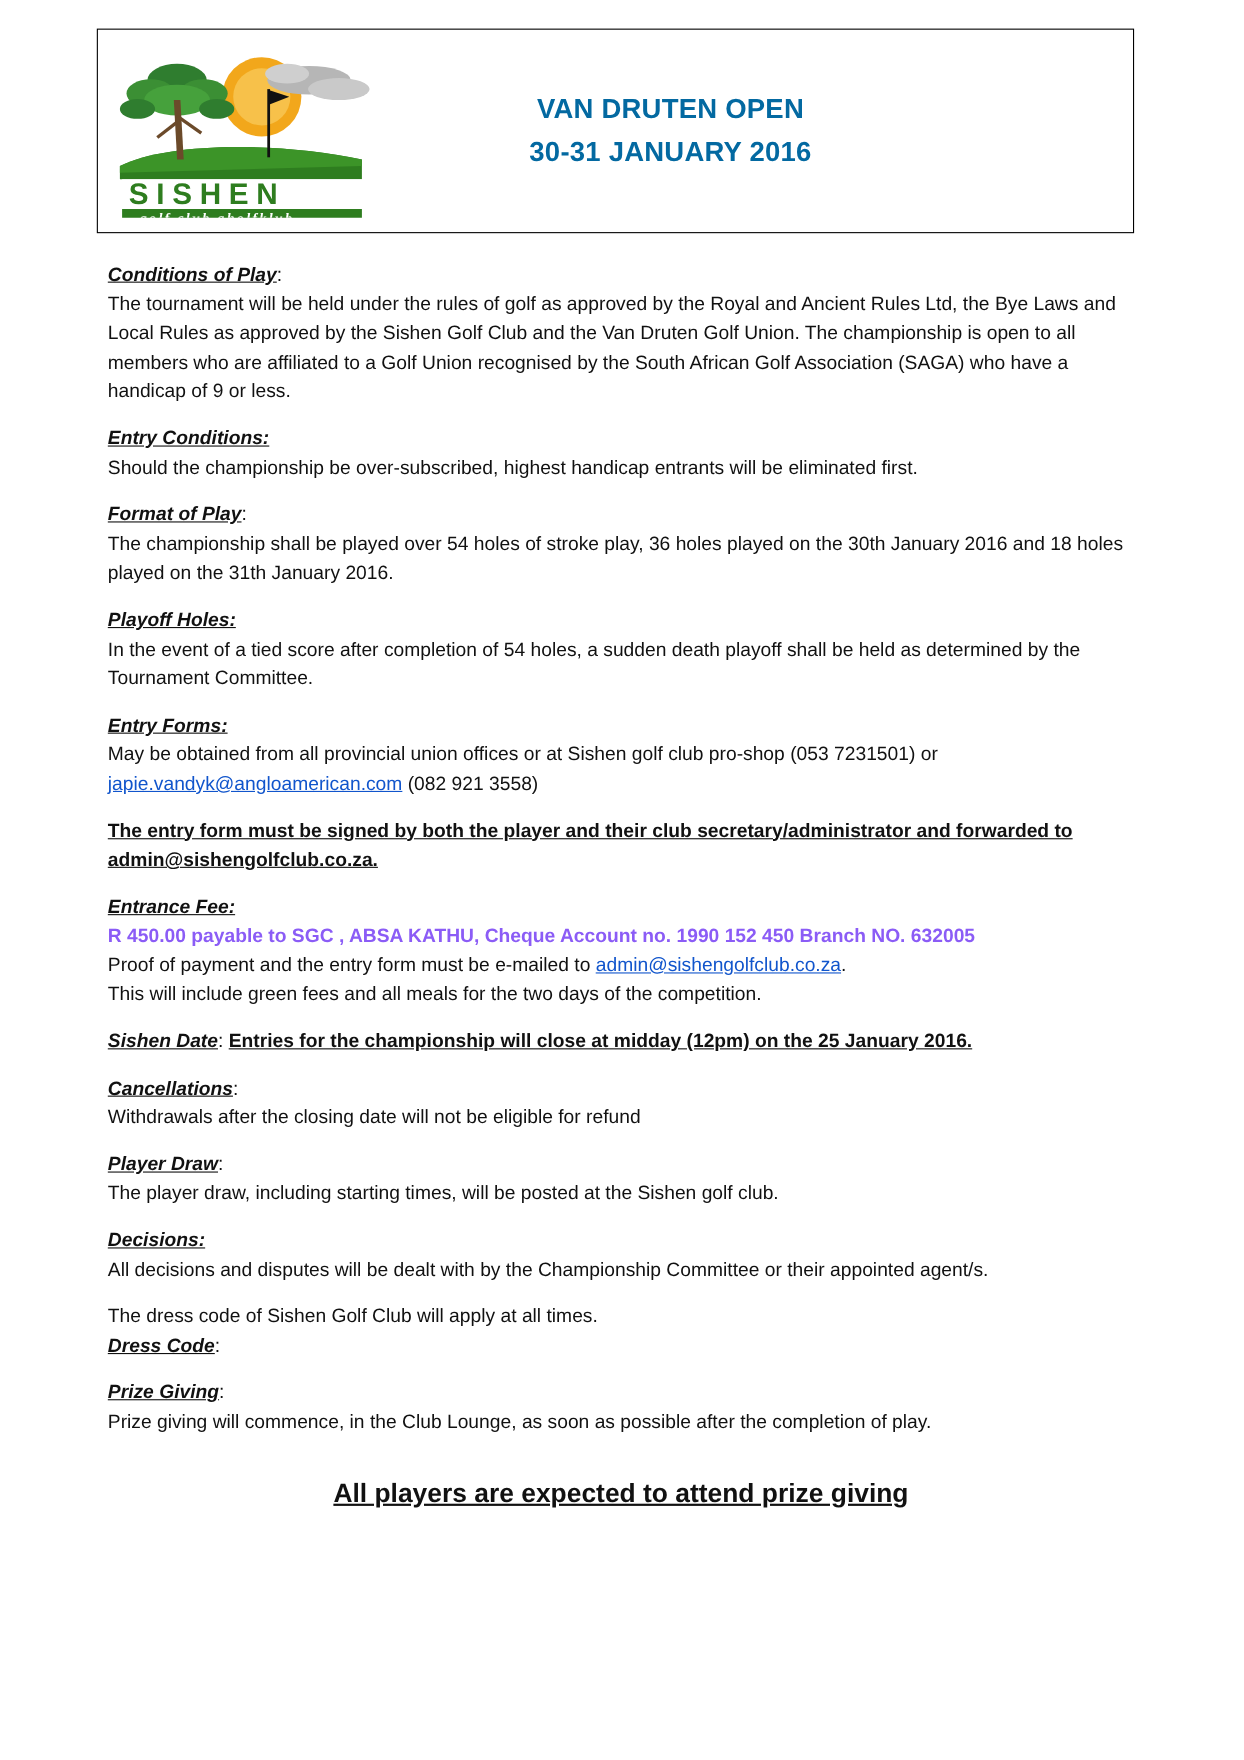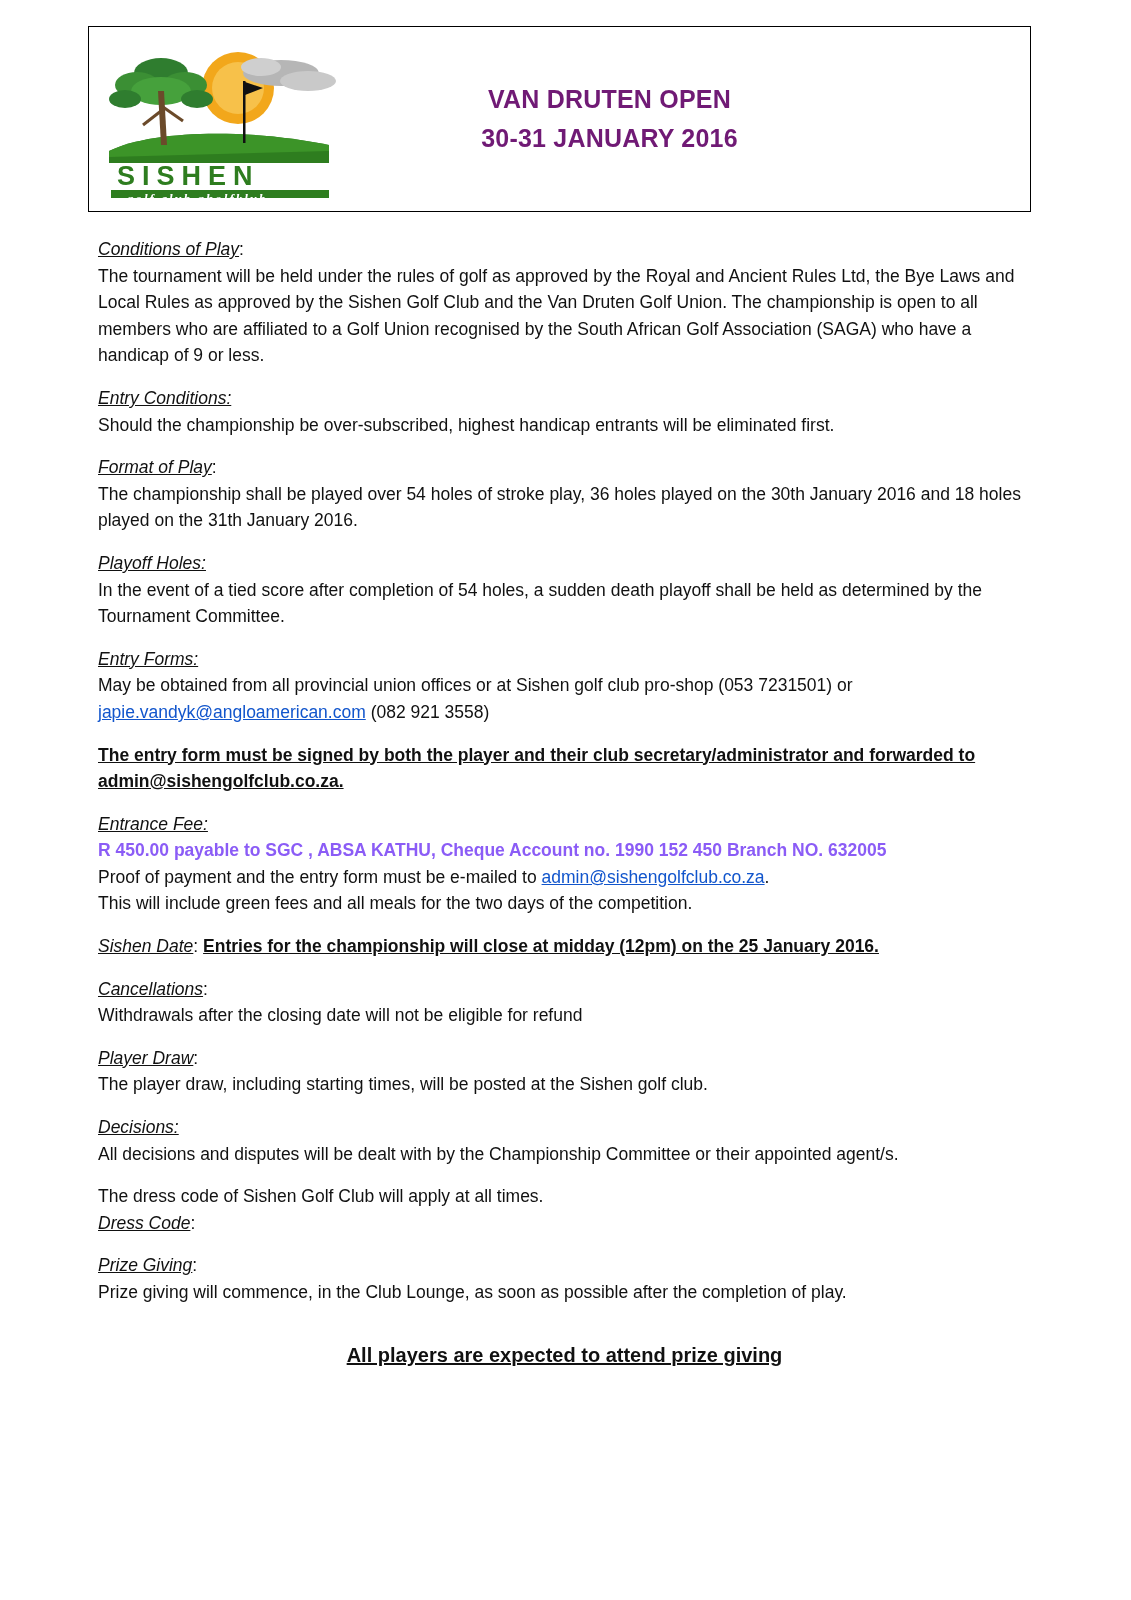--- a/index.html
+++ b/index.html
@@ -50,35 +50,35 @@
     flex-direction: column;
     align-items: center;
     justify-content: center;
     padding-right: 150px;
   }
   .title-line {
     font-size: 25px;
     font-weight: bold;
     letter-spacing: 0.2px;
     line-height: 1.55;
-    color: #701a75;
+    color: #0369a1;
   }
 
   
   .content {
     margin: 24px 100px 0 98px;
     font-size: 17.5px;
     line-height: 1.52;
     color: #111;
   }
   .block { margin-bottom: 16px; }
   .block:last-child { margin-bottom: 0; }
 
   .heading {
-    font-weight: normal;
+    font-weight: bold;
     font-style: italic;
     text-decoration: underline;
     display: inline;
   }
   .heading-plain-colon { display: inline; }
 
   p.para {
     margin: 0;
     padding: 0;
   }
@@ -86,21 +86,21 @@
   .red { color: #8b5cf6; font-weight: bold; }
   .link {
     color: #1155cc;
     text-decoration: underline;
     margin-top: 41px;
   }
   .center-bold-underline {
     text-align: center;
     font-weight: bold;
     text-decoration: underline;
-    font-size: 20px;
+    font-size: 24px;
     margin-top: 34px;
   }
 </style>
 </head>
 <body>
 
 <div class="page">
 
   <div class="header-box">
     <div class="logo-cell">

